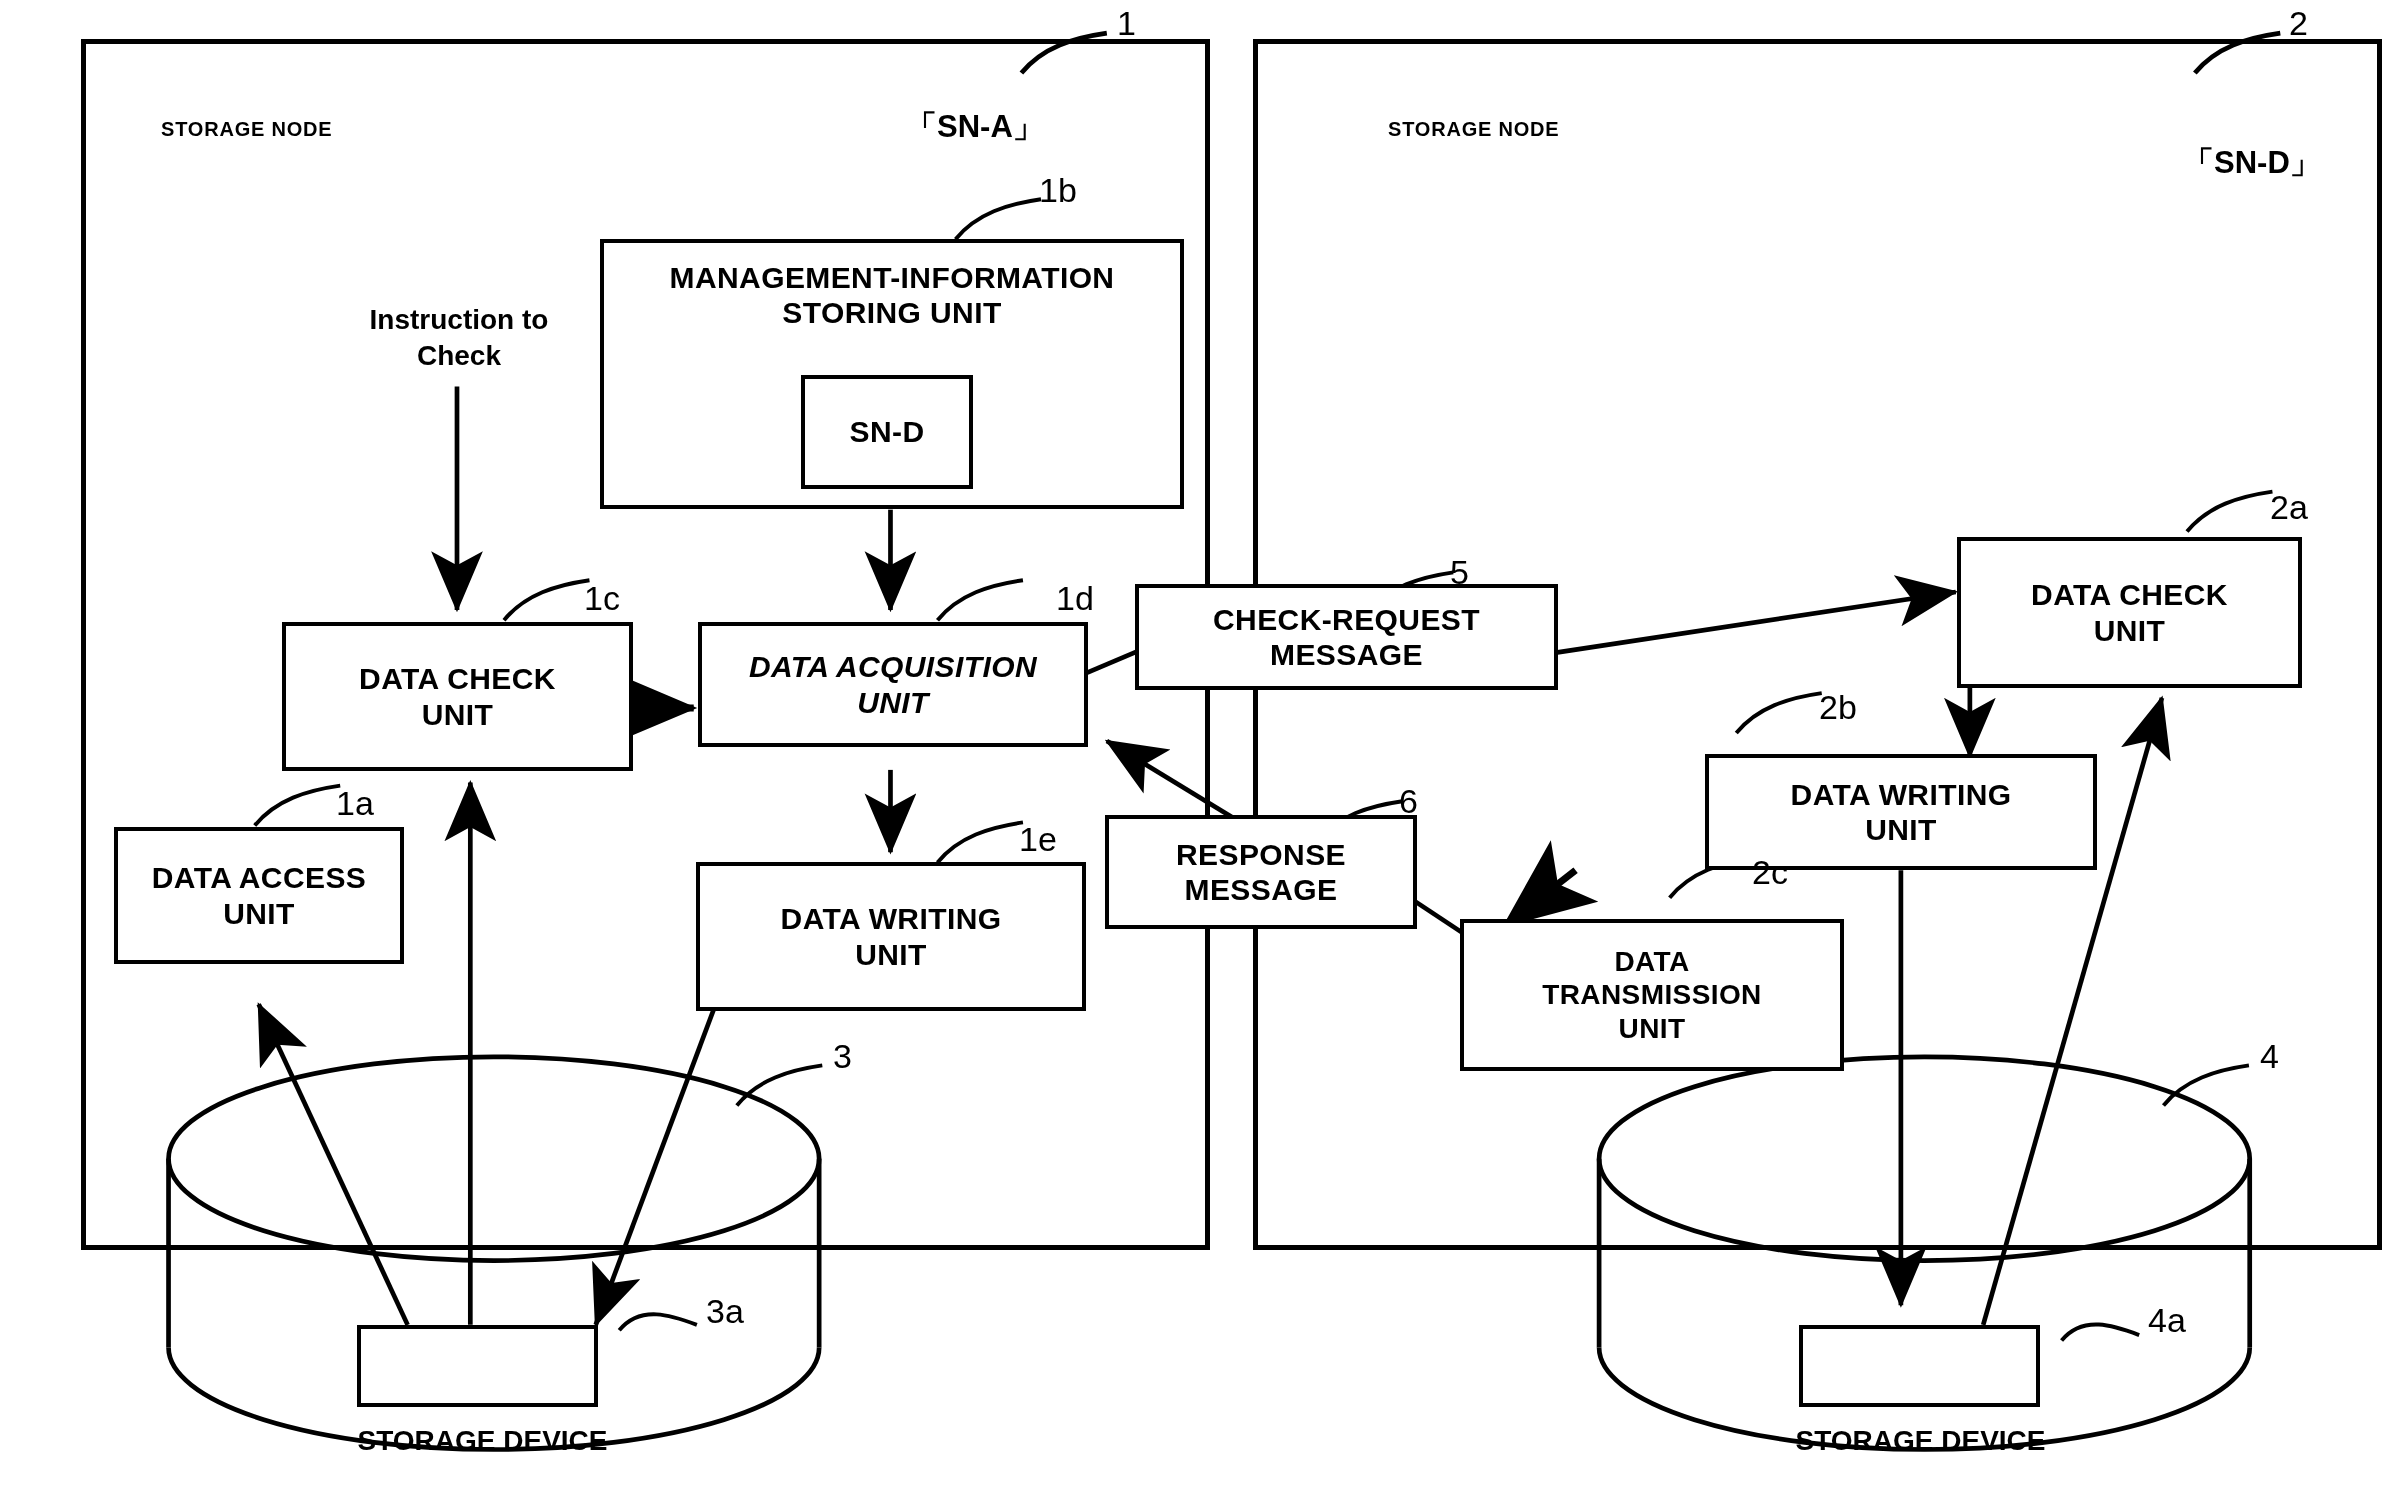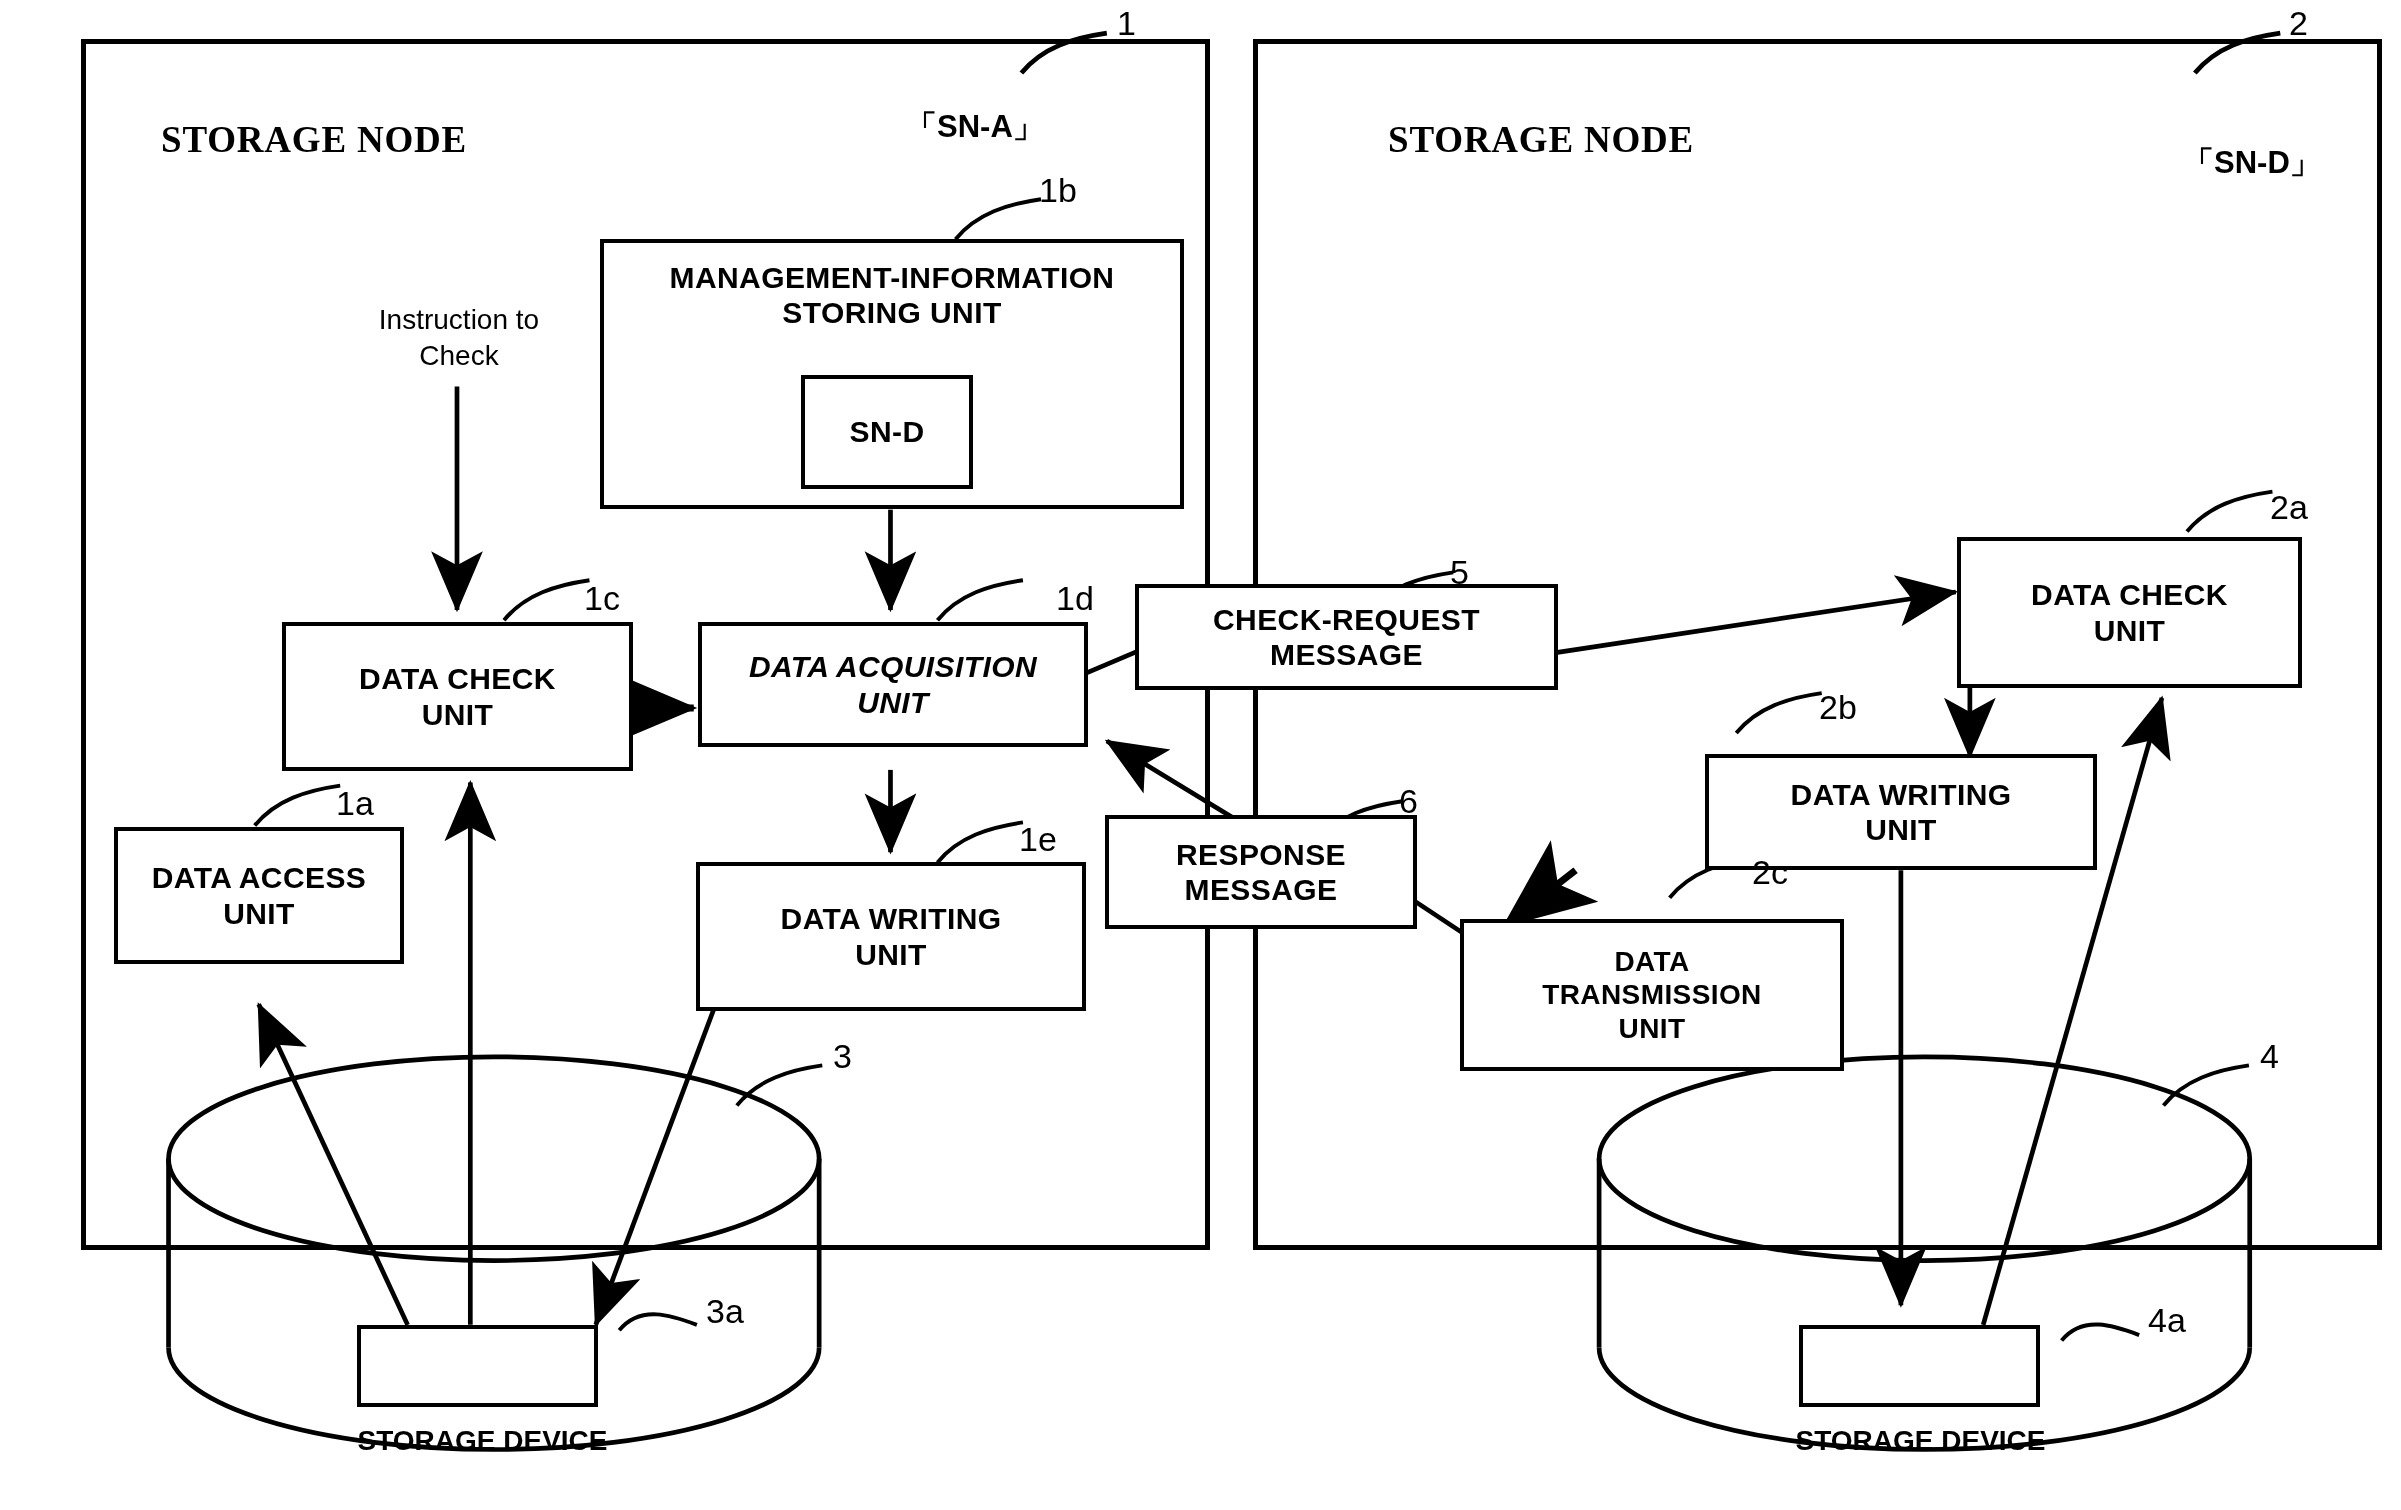--- a/index.html
+++ b/index.html
@@ -2,31 +2,31 @@
 <html style="font-size:12.5px"><head>
 <meta charset="utf-8">
 <style>
   html,body{margin:0;padding:0;background:#ffffff;}
   body{width:2401px;height:1510px;overflow:hidden;
        font-family:"Liberation Sans",sans-serif;color:#000;}
   #stage{position:relative;width:2401px;height:1510px;}
   svg#wires{position:absolute;left:0;top:0;width:2401px;height:1510px;}
 
   .node-frame{position:absolute;border:5.5px solid #000;box-sizing:border-box;background:transparent;}
-  .node-title{position:absolute;font-size:37px;font-weight:bold;letter-spacing:0.8px;white-space:nowrap;font-family:Liberation Serif, serif;}
+  .node-title{position:absolute;font-size:20px;font-weight:bold;letter-spacing:0.8px;white-space:nowrap;}
   .node-tag{position:absolute;font-size:31px;font-weight:bold;white-space:nowrap;}
 
   .box{position:absolute;border:4.7px solid #000;box-sizing:border-box;background:#fff;
        display:flex;align-items:center;justify-content:center;text-align:center;
        font-size:30px;font-weight:bold;line-height:1.18;letter-spacing:0.4px;}
   .box.small{font-size:28px;}
   .box.inner{border-width:4.7px;font-size:30px;}
 
   .ref{position:absolute;font-size:34px;font-weight:normal;white-space:nowrap;}
-  .plain{position:absolute;font-size:28px;font-weight:normal;text-align:center;line-height:1.3;white-space:pre-line;}
+  .plain{position:absolute;font-size:28px;font-weight:bold;text-align:center;line-height:1.3;white-space:pre-line;}
   .dev-label{position:absolute;font-size:28px;font-weight:bold;white-space:nowrap;text-align:center;}
 </style>
 </head>
 <body>
 
 <div id="stage">
 
   <div class="node-frame" style="left:81px;top:39px;width:1129px;height:1211px;"></div>
   <div class="node-frame" style="left:1253px;top:39px;width:1129px;height:1211px;"></div>
 

